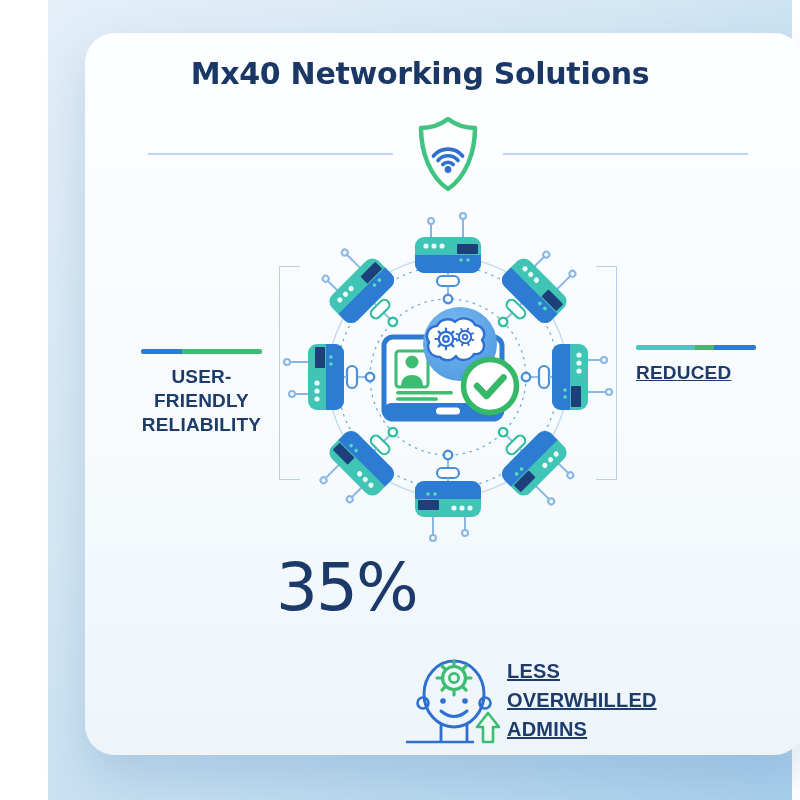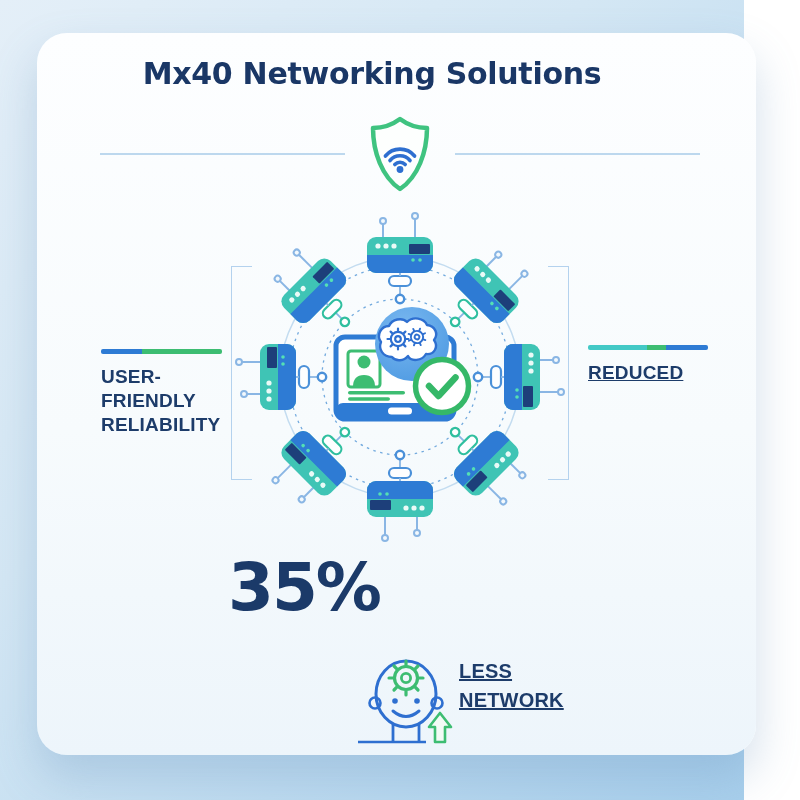--- a/index.html
+++ b/index.html
@@ -1,42 +1,42 @@
 <!DOCTYPE html>
 <html><head>
 <meta charset="utf-8">
 <style>
   * { margin:0; padding:0; box-sizing:border-box; }
   html,body { width:800px; height:800px; overflow:hidden; }
   body { font-family:"Liberation Sans", sans-serif; }
   .stage { position:relative; width:744px; height:800px;
-           background:linear-gradient(135deg,#e4eff8 0%,#d4e7f4 38%,#a8cfec 100%); }
+           background:linear-gradient(135deg,#e4eff8 0%,#d4e7f4 38%,#a8cfec 100%);margin-left:48px; }
   .card { position:absolute; left:37px; top:33px; width:719px; height:722px;
           border-radius:30px; background:linear-gradient(180deg,#fdfeff 0%,#f7fbfd 55%,#edf5fb 100%);
           box-shadow:0 22px 45px rgba(96,140,182,.28); }
   .title { position:absolute; left:0; right:0; top:56px; text-align:center;
            font-family:"DejaVu Sans",sans-serif; font-weight:bold; font-size:30px;
            color:#1a3766; letter-spacing:-.3px; }
   .rule { position:absolute; top:153px; width:245px; height:2px; background:#bdd8ee; }
   .rule-l { left:100px; } .rule-r { left:455px; }
   .shield-svg { position:absolute; left:362px; top:112px; }
   .net-svg { position:absolute; left:230px; top:207px; }
   .bracket { position:absolute; width:21px; height:214px; border:1.6px solid #b4d2ee; }
   .b-l { left:231px; top:266px; border-right:none; }
   .b-r { left:548px; top:266px; border-left:none; }
   .callout { position:absolute; color:#1d3c6a; font-weight:bold; font-size:19px;
              line-height:24px; letter-spacing:.2px; }
-  .co-l { left:101px; top:349px; width:121px; }
+  .co-l { left:93px; top:349px; width:121px;text-align:center; }
   .co-r { left:588px; top:345px; width:120px;text-decoration:underline; }
   .bar { display:flex; height:5px; margin-bottom:11px; border-radius:2px; overflow:hidden; }
   .seg { height:100%; }
   .sl1 { width:34%; background:#2e7bd4; } .sl2 { width:66%; background:#3dbd72; }
   .sr1 { width:49%; background:#43c9c6; } .sr2 { width:16%; background:#3dbd72; } .sr3 { width:35%; background:#2e7bd4; }
   .stat-value { position:absolute; left:228px; top:549px; font-family:"DejaVu Sans",sans-serif;
-                font-weight:bold; font-size:66px; color:#1b3a69; letter-spacing:-2px; }
+                font-weight:normal; font-size:66px; color:#1b3a69; letter-spacing:-2px; }
   .stat-label { position:absolute; left:357px; top:563px; color:#1d3c6a; font-weight:bold;
                 font-size:19px; line-height:23px; letter-spacing:.2px; }
   .admin-svg { position:absolute; left:350px; top:649px; }
   .admin-label { position:absolute; left:459px; top:657px; color:#1d3c6a; font-weight:bold;
                  font-size:20px; line-height:29px; letter-spacing:.2px;text-decoration:underline; }
   
   .ring-outer { fill:none; stroke:#c3dcf0; stroke-width:1.5; }
   .ring-dash  { fill:none; stroke:#5b9bd8; stroke-width:1.3; stroke-dasharray:2.5 4.5; opacity:.85; }
   .c-blue { color:#4a90d9; } .c-teal { color:#2fbf9f; }
   .node { fill:#ffffff; stroke:currentColor; stroke-width:2.4; }
@@ -184,15 +184,16 @@
     <g transform="translate(0,-22)" fill="none" stroke="#3dbd72" stroke-linecap="round">
       <circle r="11.5" stroke-width="3.2"></circle>
       <path stroke-width="3.2" d="M0,-17 L0,-13 M12,-12 L9.2,-9.2 M17,0 L13,0 M12,12 L9.2,9.2 M0,17 L0,13 M-12,12 L-9.2,9.2 M-17,0 L-13,0 M-12,-12 L-9.2,-9.2"></path>
       <circle r="4.6" stroke-width="2.8"></circle>
     </g>
     <path d="M 29 42 L 29 27 L 23 27 L 34 13 L 45 27 L 39 27 L 39 42 Z" fill="#f2fbf6" stroke="#3dbd72" stroke-width="2.6" stroke-linejoin="round"></path>
   </svg>
 
   <div class="admin-label">
     <div>LESS</div>
-    <div>NETWORK</div>
+    <div>OVERWHILLED</div>
+    <div>ADMINS</div>
   </div>
 </div>
 
 </body></html>

